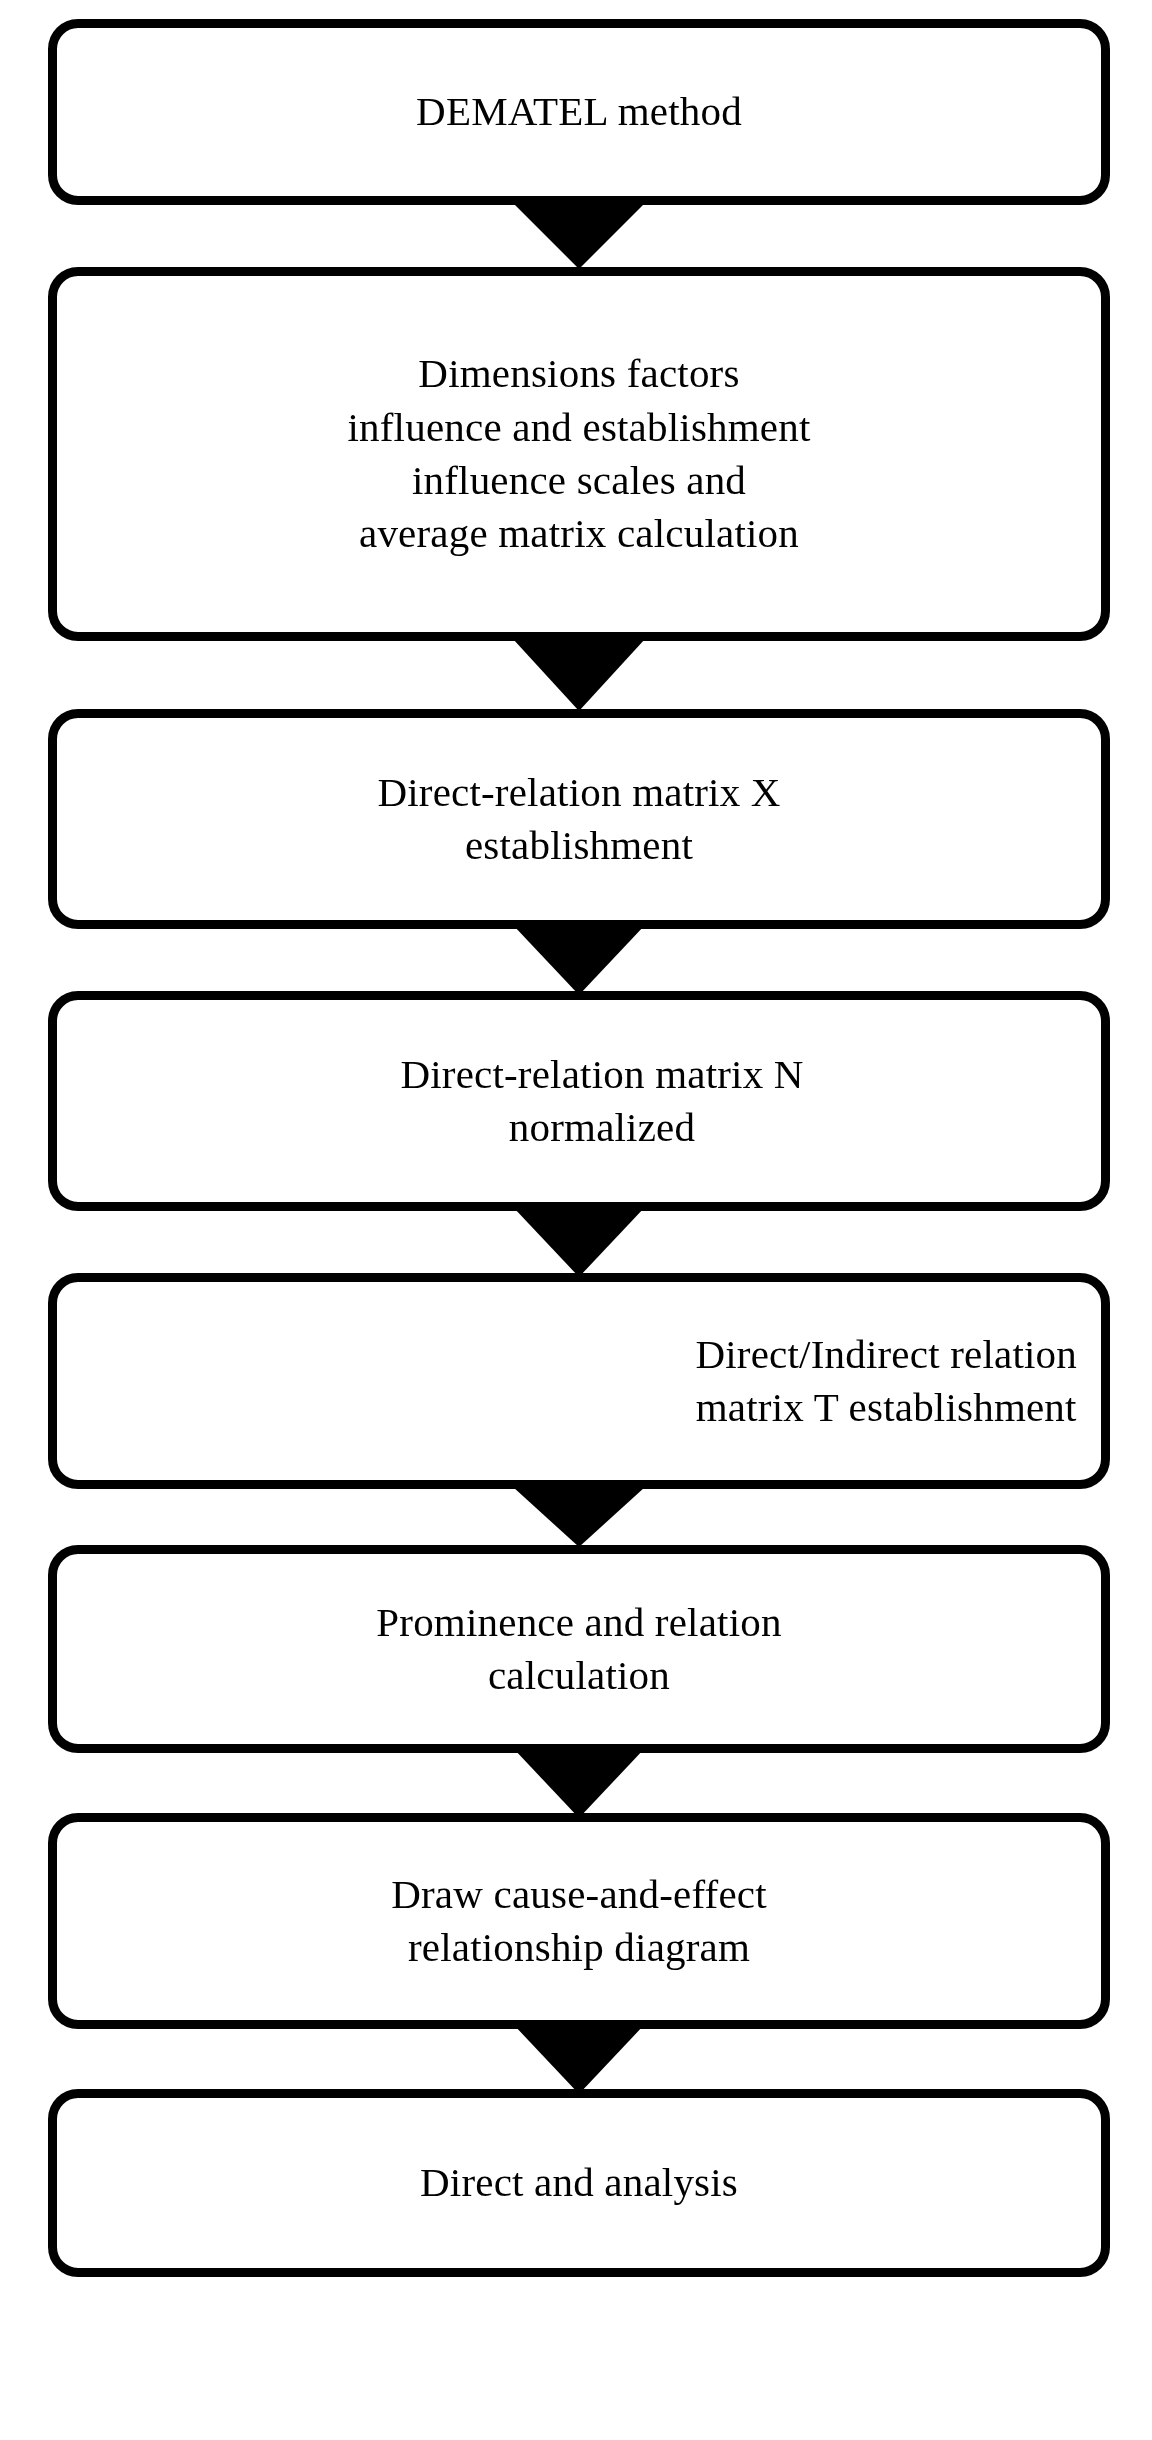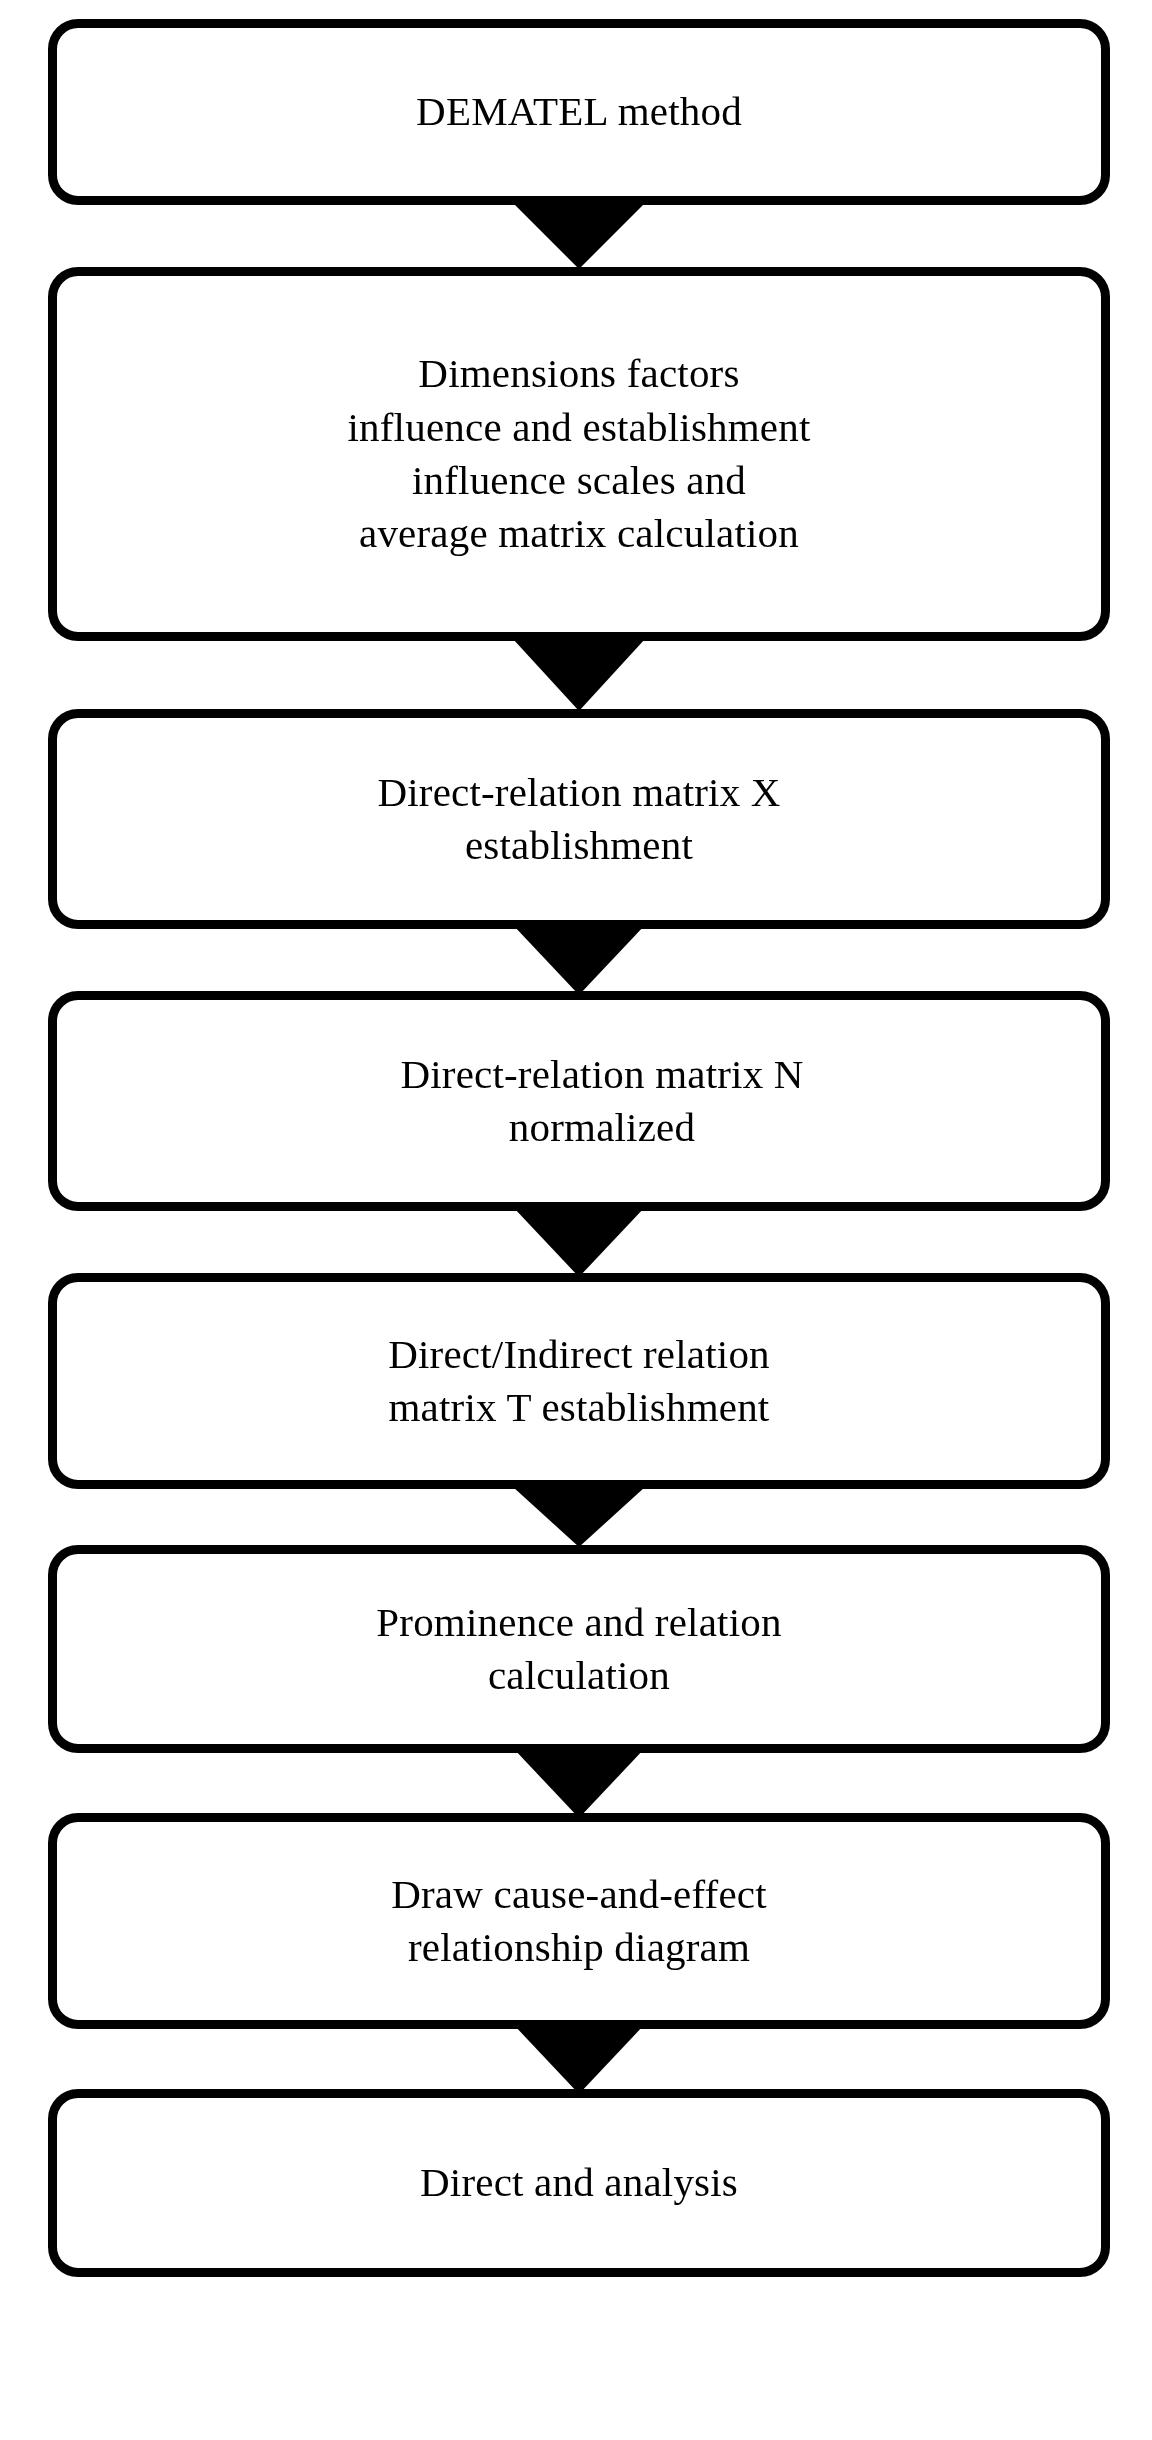--- a/index.html
+++ b/index.html
@@ -52,21 +52,21 @@
     letter-spacing: 0.2px;
     white-space: pre-line;
     padding: 0 24px;
   }
 
   
   .node-1 { height: 186px; }
   .node-2 { height: 374px; }
   .node-3 { height: 220px; align-items: center; }
   .node-4 { height: 220px; padding-left: 46px; }
-  .node-5 { height: 216px; }
+  .node-5 { height: 216px; justify-content: flex-end; }
   .node-6 { height: 208px; }
   .node-7 { height: 216px; }
   .node-8 { height: 188px; }
 
   .connector {
     width: 1062px;
     display: flex;
     justify-content: center;
     align-items: center;
   }

